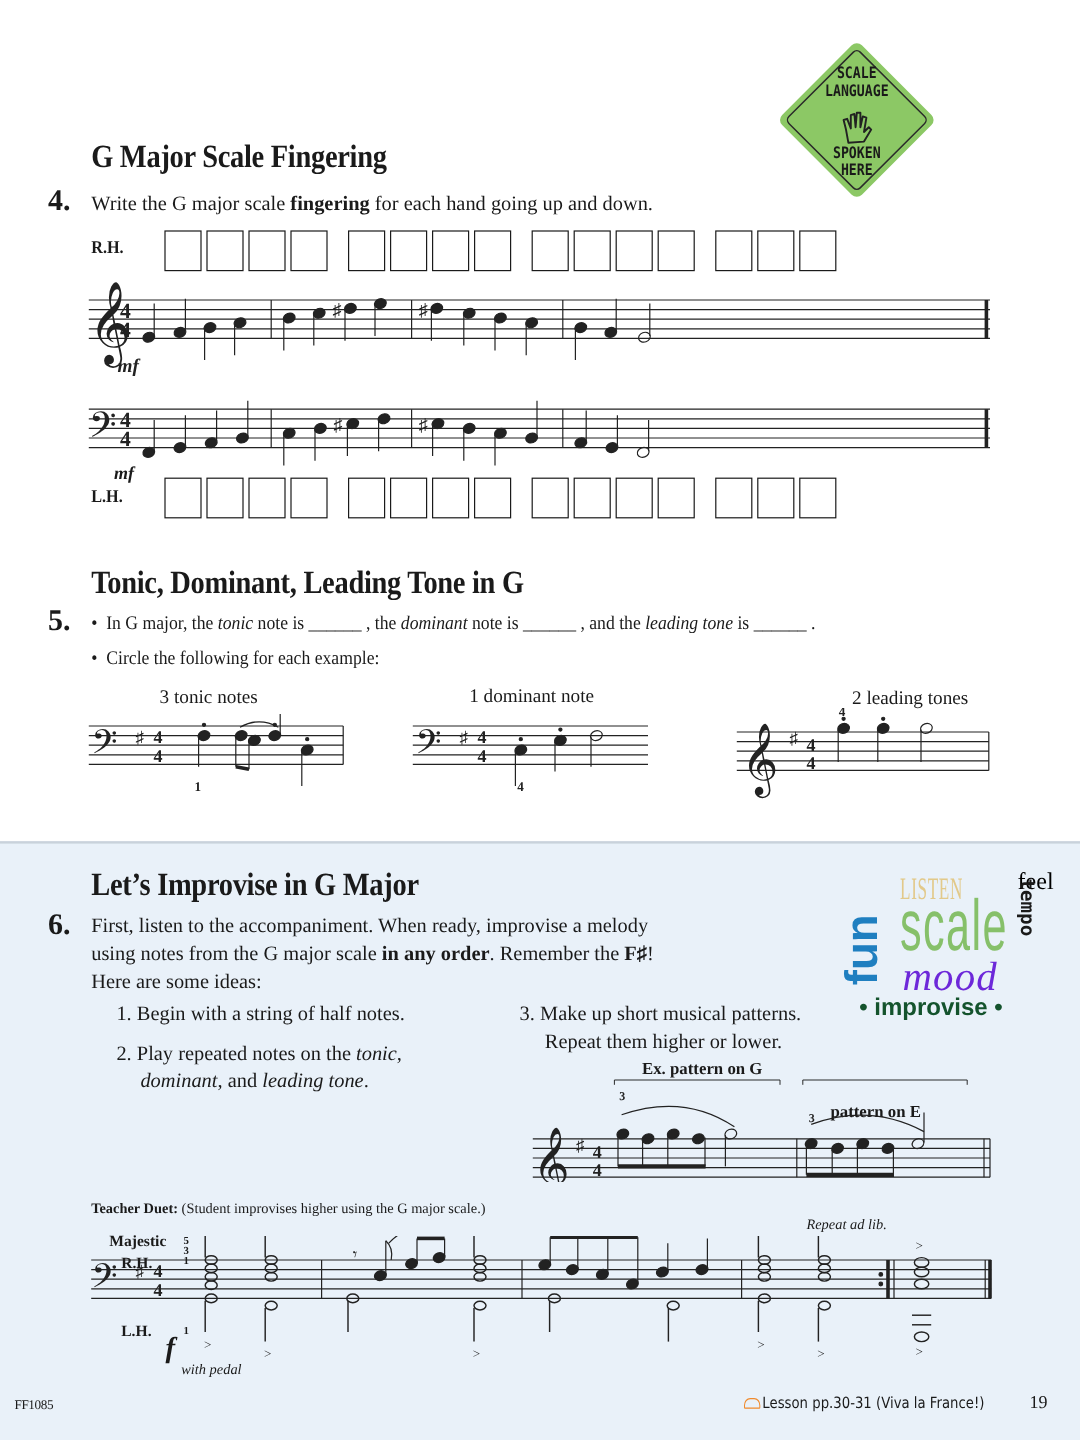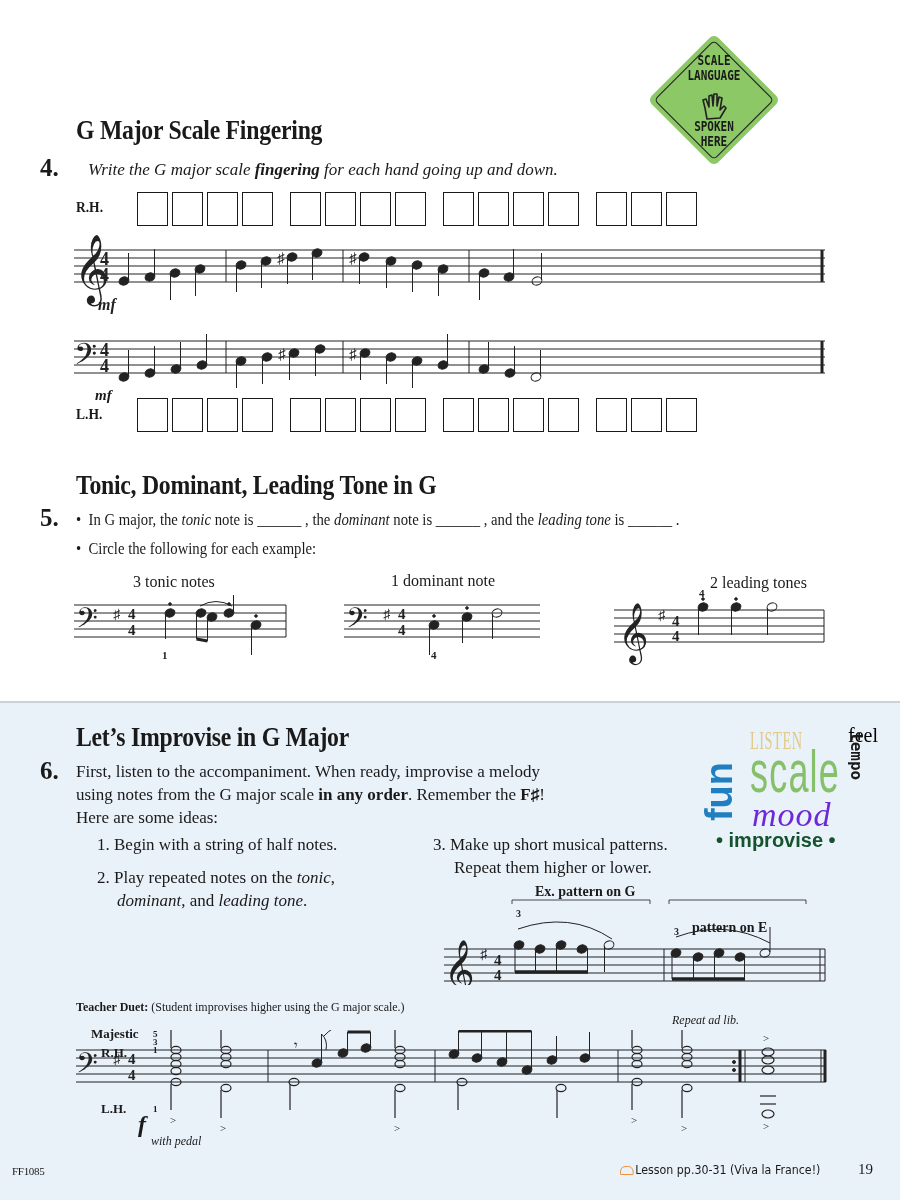--- a/index.html
+++ b/index.html
@@ -63,21 +63,21 @@
     <div>LANGUAGE</div>
   </div>
   <div class="abs" style="left:0; top:103px; width:160px; text-align:center; font-family:'DejaVu Sans Mono',monospace; font-weight:bold; font-size:11px; line-height:12px; color:#1a1a1a; transform:scaleY(1.2);">
     <div>SPOKEN</div>
     <div>HERE</div>
   </div>
 </div>
 
 <div class="section-title" style="left:76px; top:115px;">G Major Scale Fingering</div>
 <div class="ex-num" style="left:40px; top:154px;">4.</div>
-<div class="body-text" style="left:88px; top:158px;font-style:italic;">
+<div class="body-text" style="left:76px; top:158px;">
   <span>Write the G major scale </span><b>fingering</b><span> for each hand going up and down.</span>
 </div>
 
 <div class="hand-label" style="left:76px; top:199px;">R.H.</div>
 <div class="box-row" style="left:137px; top:192px;">
   <div class="box-group">
       <div class="finger-box"></div>
       <div class="finger-box"></div>
       <div class="finger-box"></div>
       <div class="finger-box"></div>

